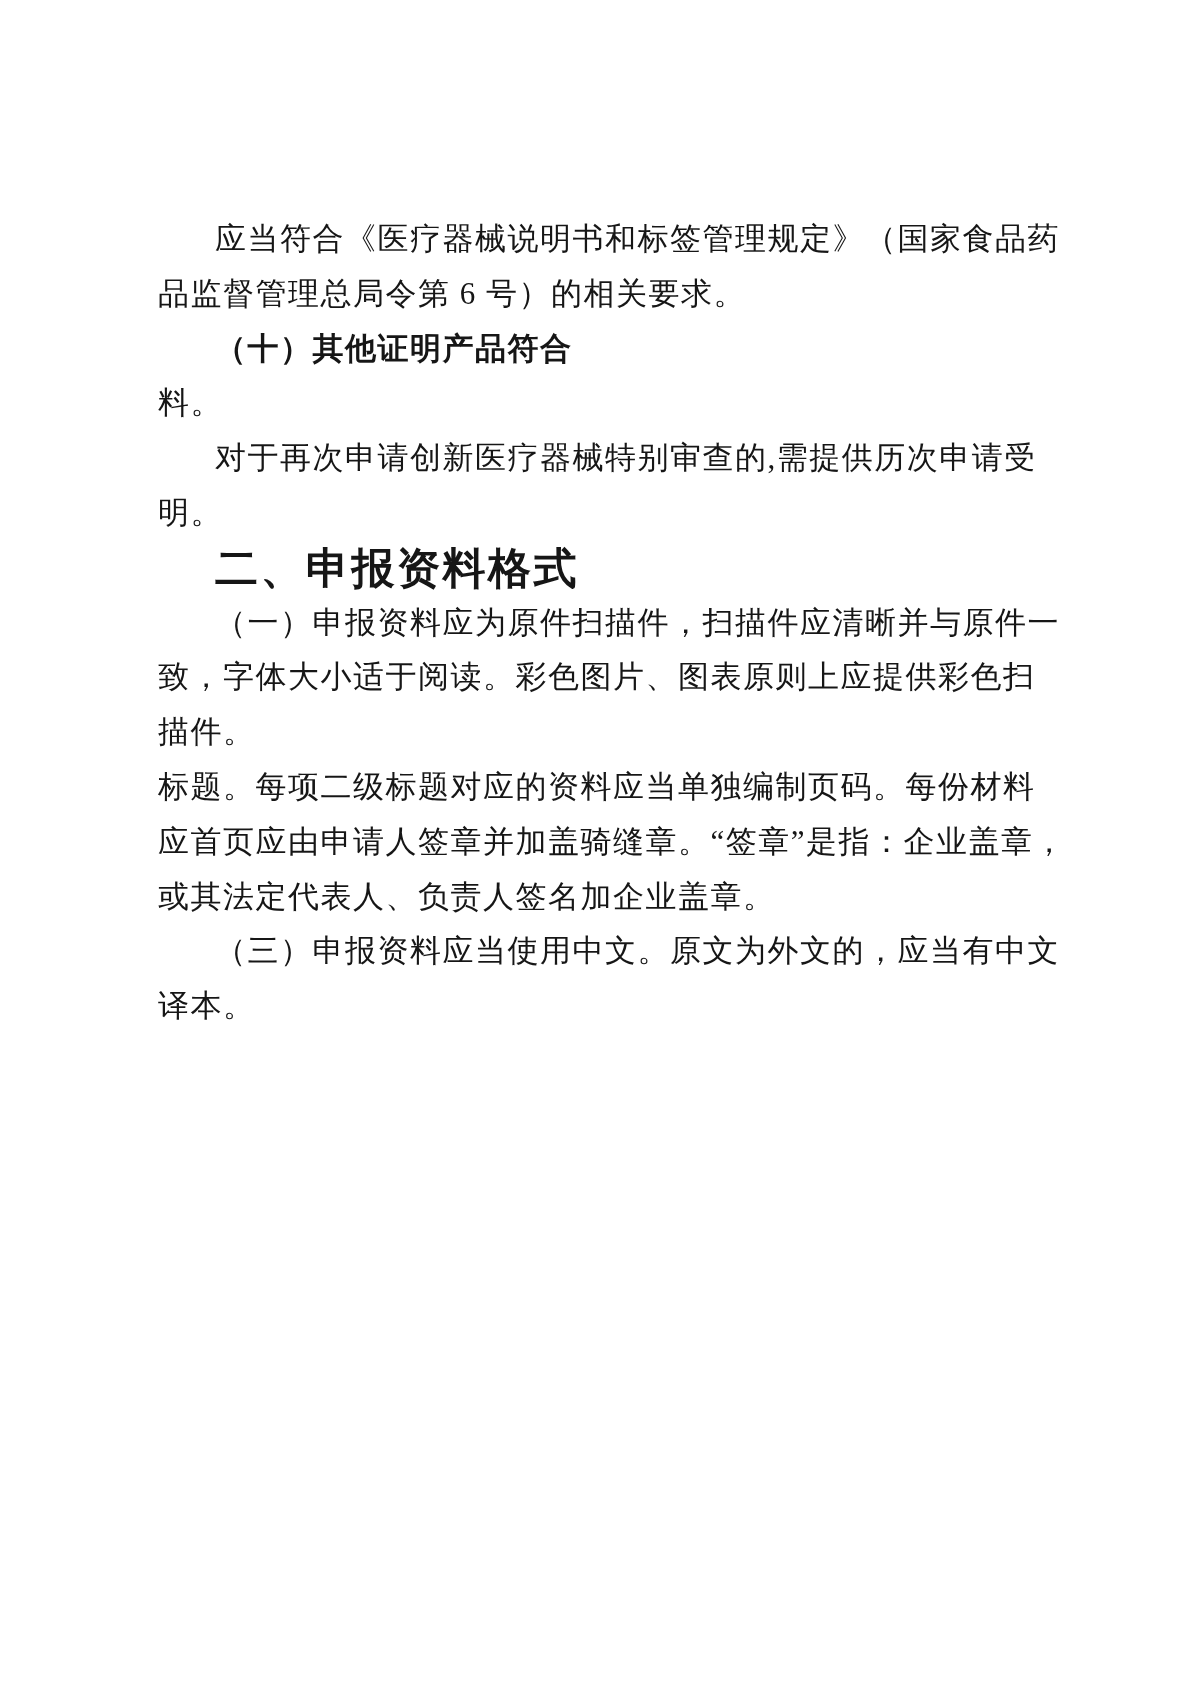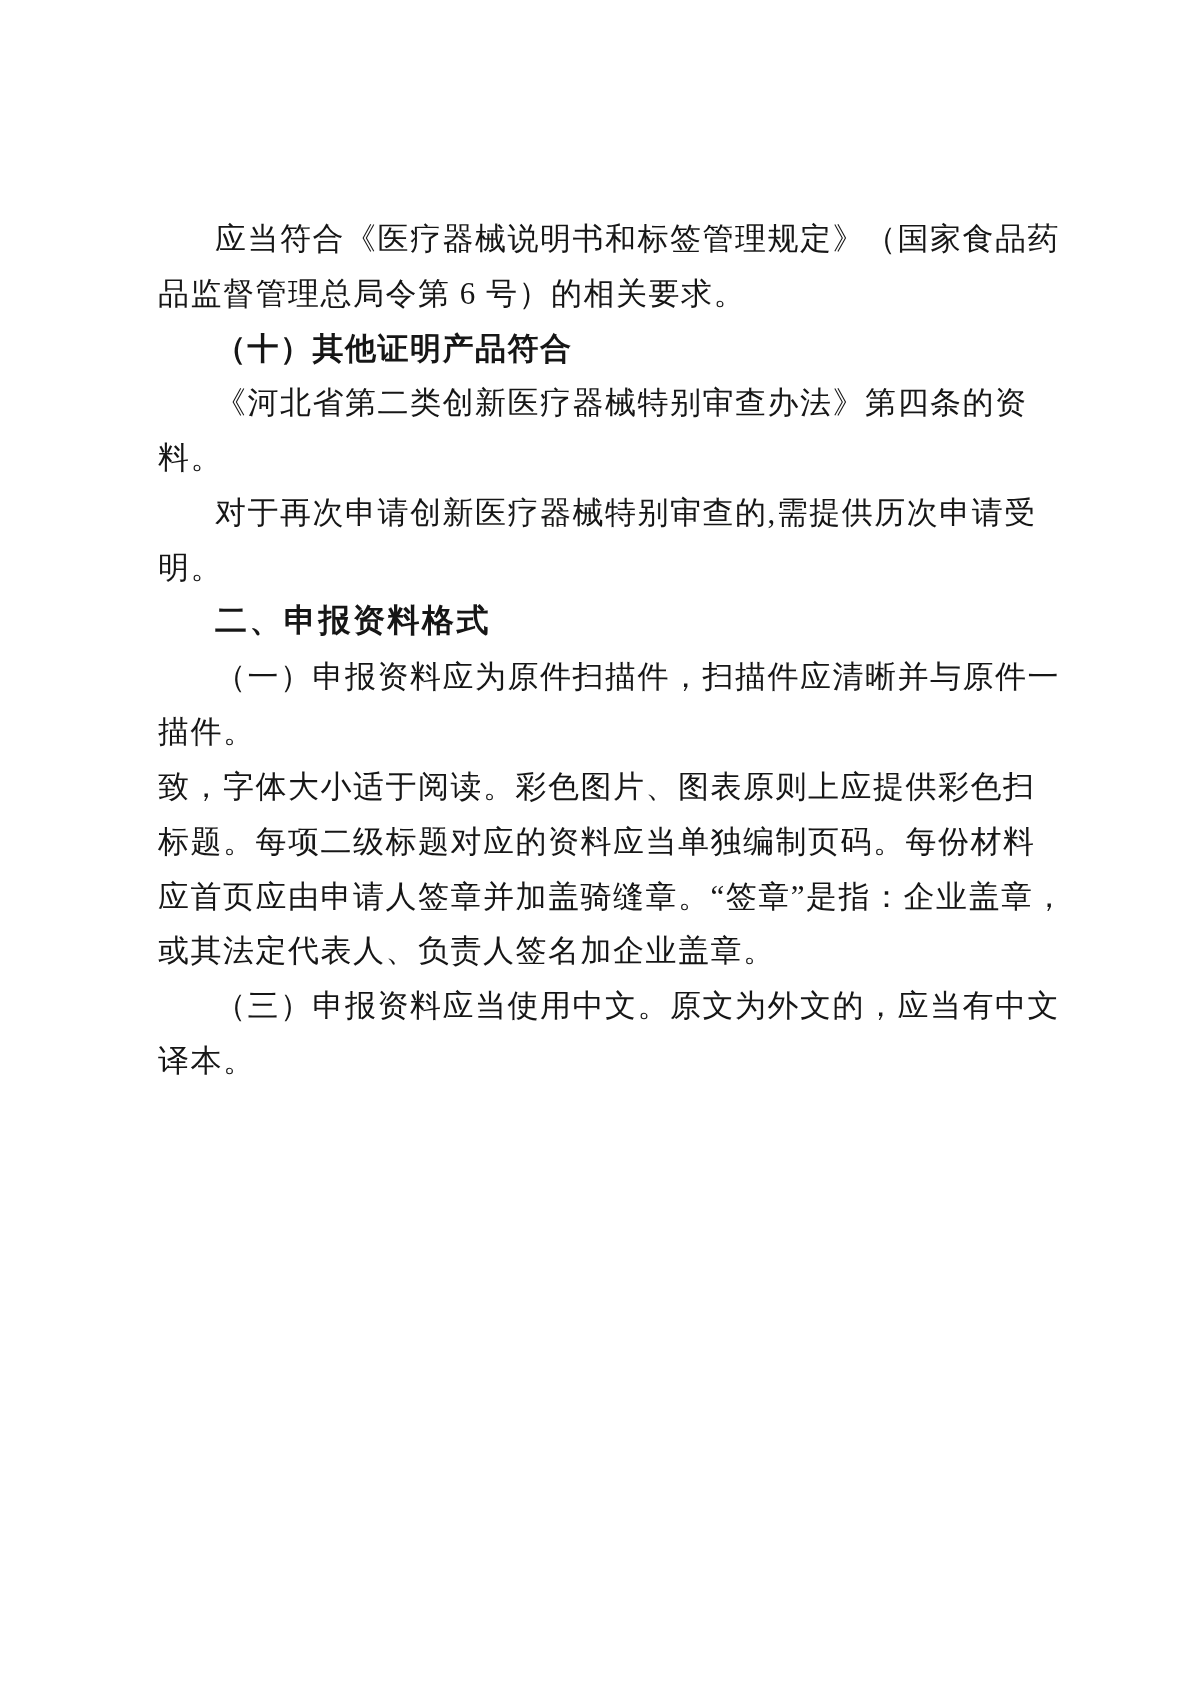--- a/index.html
+++ b/index.html
@@ -32,23 +32,23 @@
   .line.indent {
     padding-left: 57px;
   }
   .line.style-body {
     font-weight: normal;
   }
   .line.style-kai-bold {
     font-weight: bold;
   }
   .line.style-hei {
-    font-family: Liberation Mono, monospace;
+    font-family: Liberation Sans, sans-serif;
     font-weight: bold;
-    font-size: 32px;
+    font-size: 43px;
     letter-spacing: 2.5px;
   }
   .footer {
     position: absolute;
     left: 161px;
     top: 1513px;
     font-size: 30px;
     letter-spacing: 2px;
     line-height: 40px;
     color: #161616;
@@ -56,28 +56,27 @@
   }
 </style>
 </head>
 <body>
 
 <div class="page">
   <div class="content" id="content">
       <div class="line style-body indent">应当符合《医疗器械说明书和标签管理规定》（国家食品药</div>
       <div class="line style-body">品监督管理总局令第 6 号）的相关要求。</div>
       <div class="line style-kai-bold indent">（十）其他证明产品符合</div>
-      <div class="line style-body indent">《河北省第二类创新医疗器械特别审查办法》第四条的资</div>
       <div class="line style-body">料。</div>
       <div class="line style-body indent">对于再次申请创新医疗器械特别审查的,需提供历次申请受</div>
       <div class="line style-body">明。</div>
       <div class="line style-hei indent">二、申报资料格式</div>
       <div class="line style-body indent">（一）申报资料应为原件扫描件，扫描件应清晰并与原件一</div>
+      <div class="line style-body">致，字体大小适于阅读。彩色图片、图表原则上应提供彩色扫</div>
       <div class="line style-body">描件。</div>
-      <div class="line style-body">致，字体大小适于阅读。彩色图片、图表原则上应提供彩色扫</div>
       <div class="line style-body">标题。每项二级标题对应的资料应当单独编制页码。每份材料</div>
       <div class="line style-body">应首页应由申请人签章并加盖骑缝章。“签章”是指：企业盖章，</div>
       <div class="line style-body">或其法定代表人、负责人签名加企业盖章。</div>
       <div class="line style-body indent">（三）申报资料应当使用中文。原文为外文的，应当有中文</div>
       <div class="line style-body">译本。</div>
     </div>
   <div class="footer">
     <span>— 14 —</span>
   </div>
 </div>

